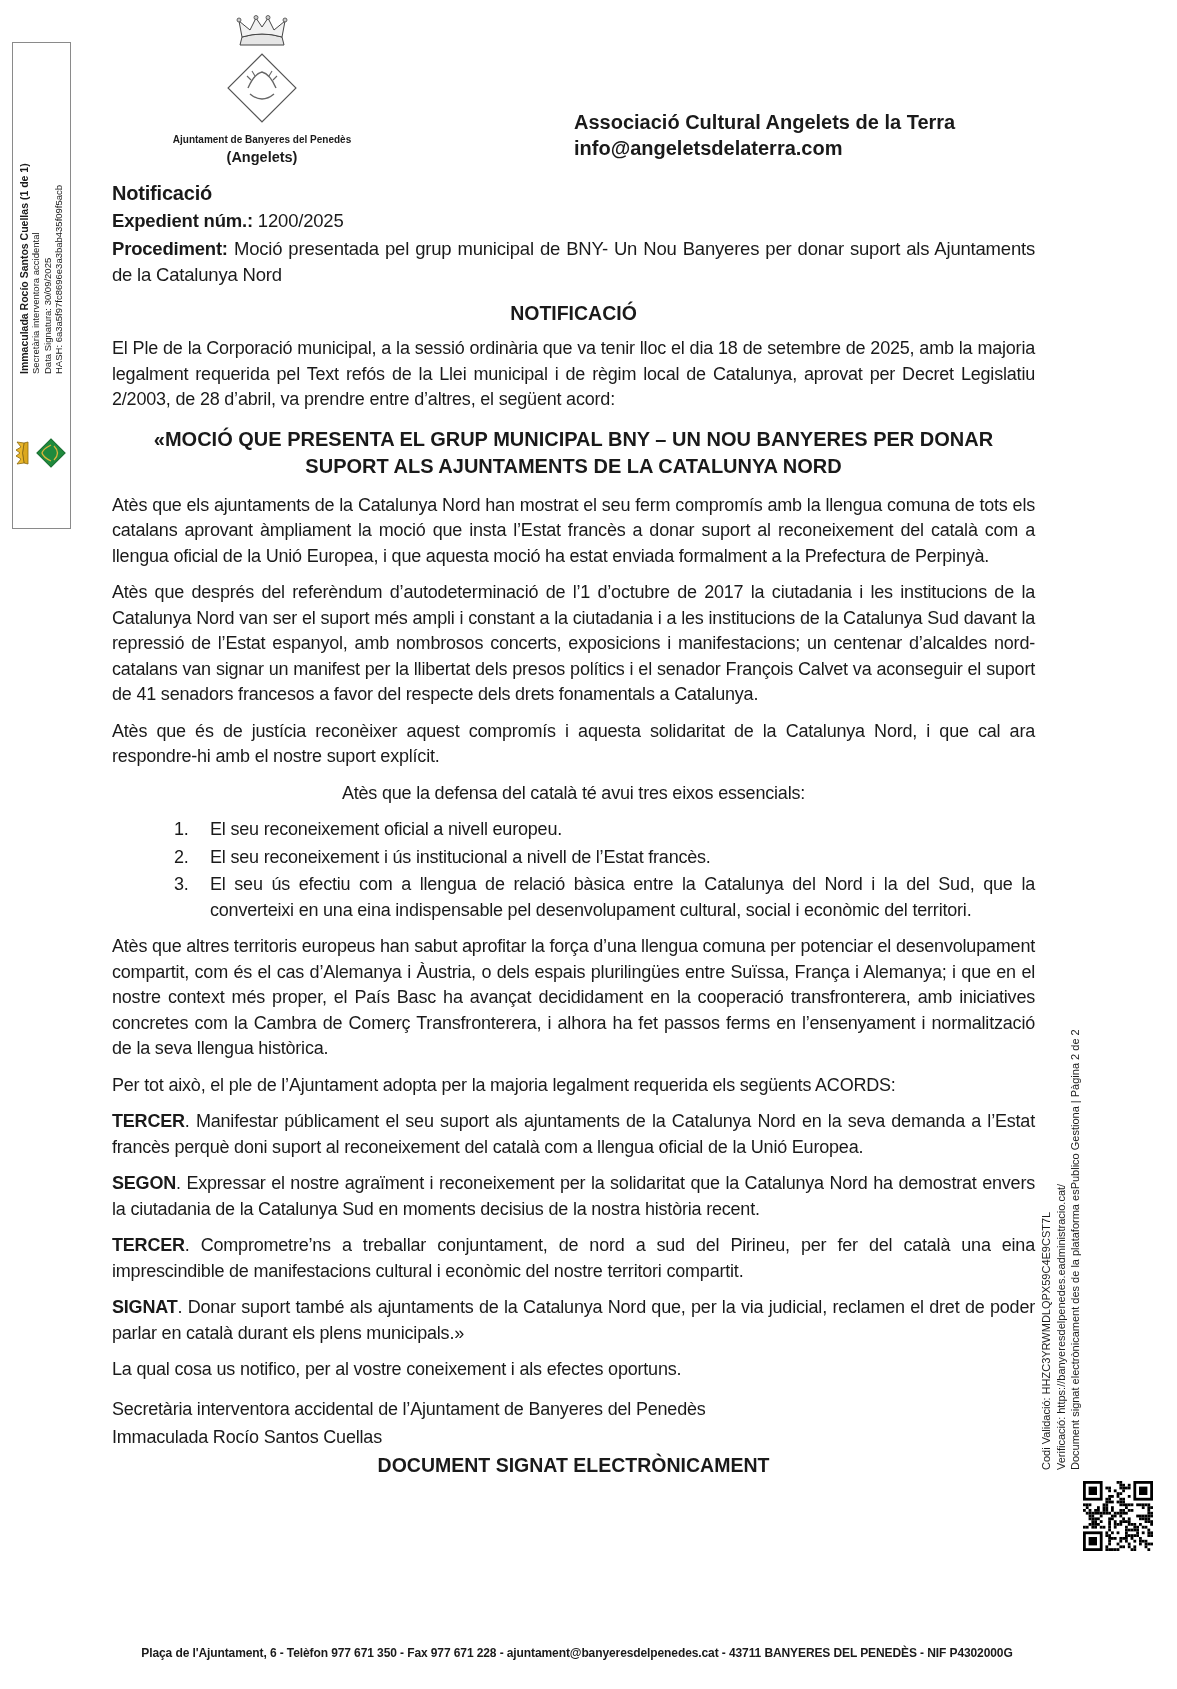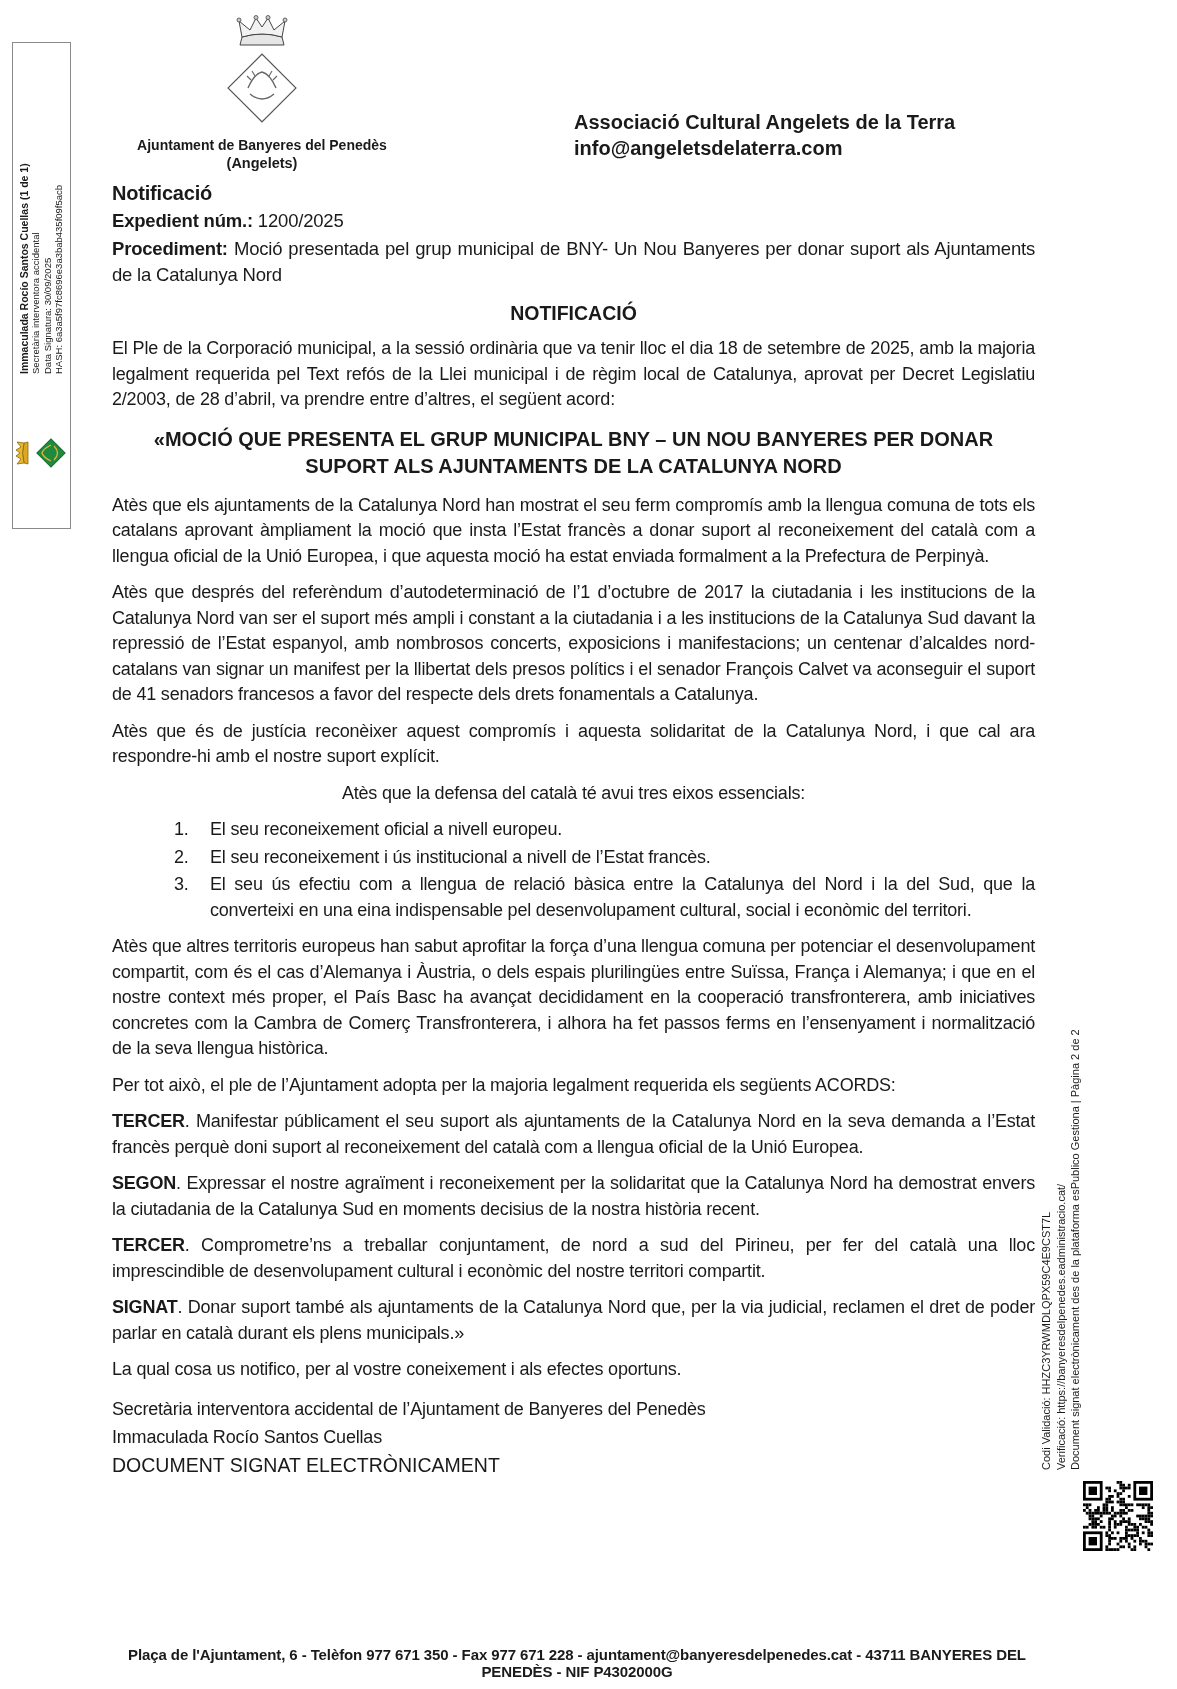--- a/index.html
+++ b/index.html
@@ -36,42 +36,42 @@
     display:flex;flex-direction:column;justify-content:center;
     line-height:14.5px;white-space:nowrap;
   }
   .val-rot div{font-size:11px;}
   
   .qr{position:absolute;left:1083px;top:1481px;width:70px;height:70px;}
   
   .content{position:absolute;left:112px;top:14px;width:923px;}
   .hdr{position:relative;height:160px;}
   .hdr-left{position:absolute;left:0;top:0;width:300px;text-align:center;}
-  .hdr-left .org{font-weight:bold;font-size:14px;line-height:19px;margin-top:6px;}
+  .hdr-left .org{font-weight:bold;font-size:10px;line-height:19px;}
   .hdr-left .loc{font-weight:bold;font-size:14.5px;}
   .crest{display:inline-block;}
   .recipient{position:absolute;left:462px;top:95px;font-weight:bold;font-size:20px;line-height:26px;}
   .meta{margin-top:6px;}
   .meta p{margin:0 0 2px 0;font-size:18.5px;line-height:26px;letter-spacing:-0.2px;}
   .meta .just{text-align:justify;}
   b.lb{font-weight:bold;}
   .doc-title{text-align:center;font-weight:bold;font-size:19.5px;margin:14px 0 6px 0;}
   .para{font-size:18px;line-height:25.5px;letter-spacing:-0.2px;text-align:justify;margin:11px 0;}
   .mocio{font-weight:bold;font-size:20px;line-height:27px;letter-spacing:0;text-align:center;margin:13px 0;}
   .olist{margin:4px 0 8px 0;}
   .oitem{display:flex;margin:0 0 2px 0;}
   .oitem .num{flex:0 0 36px;margin-left:62px;font-size:18px;line-height:25.5px;letter-spacing:-0.2px;}
   .oitem .txt{flex:1;font-size:18px;line-height:25.5px;letter-spacing:-0.2px;text-align:justify;}
   .closing,.signer{font-size:18px;line-height:25.5px;letter-spacing:-0.2px;margin:11px 0;}
   .signer{margin:14px 0 0 0;}
   .signer div{margin:0 0 3px 0;}
-  .signed-note{text-align:left;font-weight:normal;font-size:19.5px;}
+  .signed-note{text-align:center;font-weight:bold;font-size:19.5px;}
   .footer{
     position:absolute;left:112px;top:1646px;width:930px;
-    text-align:center;font-weight:bold;font-size:15px;letter-spacing:-0.1px;
+    text-align:center;font-weight:bold;font-size:12px;letter-spacing:-0.1px;
   }
 </style>
 </head>
 <body>
 
 <div class="sig-box">
   <div class="sig-rot">
     <div class="sig-emblem">
       <svg width="26" height="16" viewBox="0 0 26 16">
         <path d="M2 14 L24 14 L23 10 Q13 7 3 10 Z" fill="#dca81e" stroke="#8a6a10" stroke-width="0.8"></path>
@@ -378,21 +378,21 @@
       <span class="num">3.</span>
       <span class="txt">El seu ús efectiu com a llengua de relació bàsica entre la Catalunya del Nord i la del Sud, que la converteixi en una eina indispensable pel desenvolupament cultural, social i econòmic del territori.</span>
     </div>
   </div>
 
   <p class="para">Atès que altres territoris europeus han sabut aprofitar la força d’una llengua comuna per potenciar el desenvolupament compartit, com és el cas d’Alemanya i Àustria, o dels espais plurilingües entre Suïssa, França i Alemanya; i que en el nostre context més proper, el País Basc ha avançat decididament en la cooperació transfronterera, amb iniciatives concretes com la Cambra de Comerç Transfronterera, i alhora ha fet passos ferms en l’ensenyament i normalització de la seva llengua històrica.</p>
   <p class="para">Per tot això, el  ple de l’Ajuntament  adopta per la majoria legalment requerida els següents ACORDS:</p>
 
   <p class="para"><b class="lb">TERCER</b><span>. Manifestar públicament el seu suport als ajuntaments de la Catalunya Nord en la seva demanda a l’Estat francès perquè doni suport al reconeixement del català com a llengua oficial de la Unió Europea.</span></p>
   <p class="para"><b class="lb">SEGON</b><span>. Expressar el nostre agraïment i reconeixement per la solidaritat que la Catalunya Nord ha demostrat envers la ciutadania de la Catalunya Sud en moments decisius de la nostra història recent.</span></p>
-  <p class="para"><b class="lb">TERCER</b><span>. Comprometre’ns a treballar conjuntament, de nord a sud del Pirineu, per fer del català una lloc imprescindible de desenvolupament cultural i econòmic del nostre territori compartit.</span></p>
+  <p class="para"><b class="lb">TERCER</b><span>. Comprometre’ns a treballar conjuntament, de nord a sud del Pirineu, per fer del català una eina imprescindible de manifestacions cultural i econòmic del nostre territori compartit.</span></p>
   <p class="para"><b class="lb">SIGNAT</b><span>. Donar suport també als ajuntaments de la Catalunya Nord que, per la via judicial, reclamen el dret de poder parlar en català durant els plens municipals.»</span></p>
 
   <p class="closing">La qual cosa us notifico, per al vostre coneixement i als efectes oportuns.</p>
 
   <div class="signer">
     <div>Secretària interventora accidental de l’Ajuntament de Banyeres del Penedès</div>
     <div>Immaculada Rocío Santos Cuellas</div>
   </div>
 
   <div class="signed-note">DOCUMENT SIGNAT ELECTRÒNICAMENT</div>

